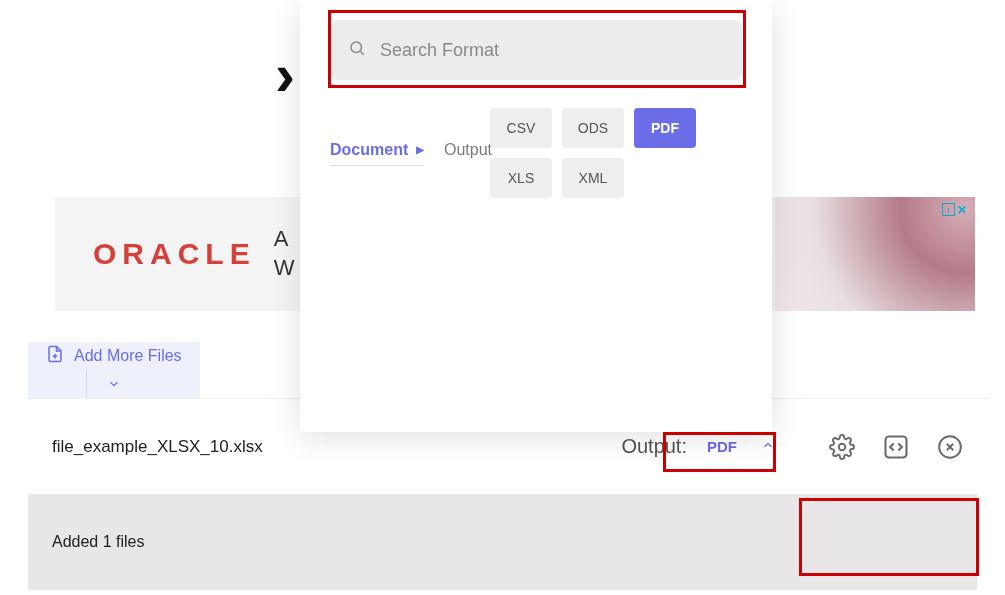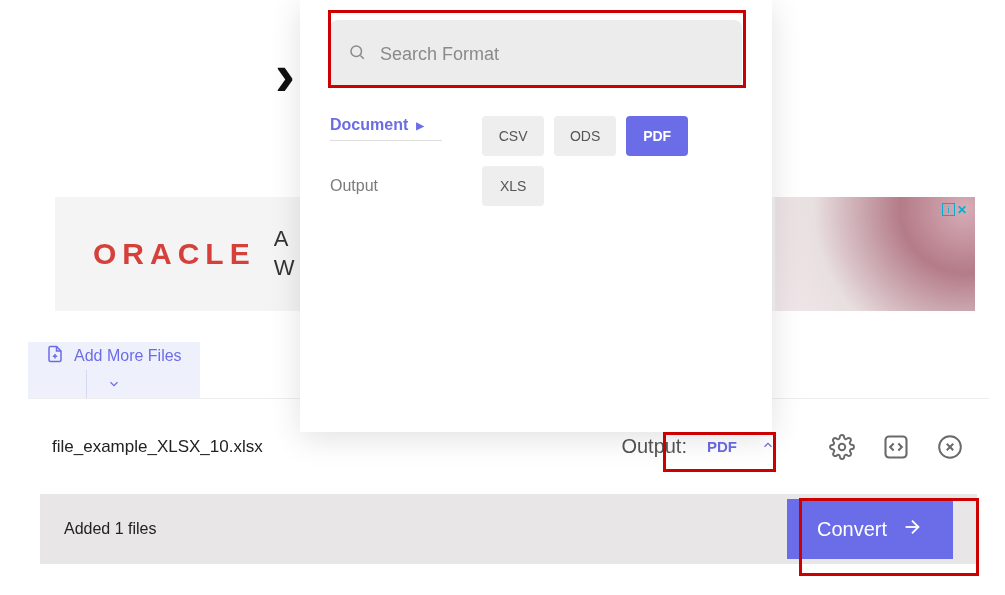--- a/index.html
+++ b/index.html
@@ -11,32 +11,32 @@
     position: absolute; left: 275px; top: 40px; width: 30px; height: 60px;
     font-size: 60px; font-weight: 900; color: #111;
   }
 
   .format-popover {
     position: absolute; left: 300px; top: 0; width: 472px; height: 432px;
     background: #fff; box-shadow: 0 6px 30px rgba(0,0,0,0.12); z-index: 10;
     padding: 20px 30px;
   }
   .search-wrap {
-    width: 100%; height: 68px; background: #ececec; border-radius: 8px;
+    width: 100%; height: 60px; background: #ececec; border-radius: 8px;
     display: flex; align-items: center; padding: 11px 18px; gap: 14px;
   }
   .search-wrap svg { width: 18px; height: 18px; color: #8a8a8a; }
   .search-input {
     flex: 1; border: none; background: transparent; outline: none;
     font-size: 18px; color: #333;
   }
   .search-input::placeholder { color: #8a8a8a; }
 
   .format-body { display: flex; margin-top: 28px; gap: 40px; }
-  .cat-col { display: flex; flex-direction: column; gap: 36px; width: 120px; }
+  .cat-col { display: flex; gap: 20px; width: 120px; align-items: center; }
   .cat-item { font-size: 16px; color: #7a7a7a; cursor: pointer; display: flex; align-items: center; gap: 8px; padding-bottom: 6px; }
   .cat-item.active { color: #6B6CE8; font-weight: 600; border-bottom: 1px solid #ddd; }
   .cat-chevron { font-size: 10px; color: #6B6CE8; }
 
   .format-grid { display: flex; flex-wrap: wrap; gap: 10px; }
   .fmt-btn {
     width: 62px; height: 40px; background: #eeeeee; color: #555;
     border: none; border-radius: 4px; font-size: 14px; font-weight: 500; cursor: pointer;
     display: flex; align-items: center; justify-content: center;
   }
@@ -79,22 +79,22 @@
   .output-select {
     display: inline-flex; align-items: center; gap: 24px; padding: 6px 12px;
     color: #6B6CE8; font-weight: 600; font-size: 15px; cursor: pointer;
     border: none; background: transparent;
   }
   .output-select svg { width: 14px; height: 14px; }
   .row-actions { display: flex; gap: 24px; margin-left: 40px; align-items: center; }
   .icon-btn { width: 30px; height: 30px; display: flex; align-items: center; justify-content: center; color: #6a6a6a; cursor: pointer; }
 
   .footer {
-    position: absolute; left: 28px; top: 494px; right: 28px; height: 70px;
-    background: #e8e6e7; display: flex; align-items: center; padding: 0 24px; margin-left: 12px;
+    position: absolute; left: 28px; top: 494px; right: 28px; height: 96px;
+    background: #e8e6e7; display: flex; align-items: center; padding: 0 24px;
   }
   .footer-status { flex: 1; font-size: 16px; color: #222; }
   .convert-btn {
     background: #6B6CE8; color: #fff; border: none; height: 60px; padding: 0 30px;
     font-size: 20px; display: flex; align-items: center; gap: 14px; cursor: pointer;
   }
 </style>
 </head>
 <body>
 
@@ -118,20 +118,21 @@
       </div>
       <div class="cat-item">
         <span>Output</span>
       </div>
     </div>
     <div class="format-grid">
       <button class="fmt-btn">CSV</button>
       <button class="fmt-btn">ODS</button>
       <button class="fmt-btn selected">PDF</button>
       <button class="fmt-btn">XLS</button>
+      <button class="fmt-btn">XML</button>
     </div>
   </div>
 </div>
 
 <div class="ad-bar">
   <div class="oracle">ORACLE</div>
   <div class="ad-text">
     <div>A</div>
     <div>W</div>
   </div>
@@ -194,26 +195,17 @@
           <circle cx="12" cy="12" r="10"></circle>
           <line x1="15" y1="9" x2="9" y2="15"></line>
           <line x1="9" y1="9" x2="15" y2="15"></line>
         </svg>
     </span>
   </div>
 </div>
 
 <div class="footer">
   <div class="footer-status">Added 1 files</div>
-  <button class="convert-btn">
-    <span>Convert</span>
-    <span>
-      <svg width="22" height="22" viewBox="0 0 24 24" fill="none" stroke="currentColor" stroke-width="2">
-          <line x1="5" y1="12" x2="19" y2="12"></line>
-          <polyline points="12 5 19 12 12 19"></polyline>
-        </svg>
-    </span>
-  </button>
 </div>
 
 <div class="highlight-red" style="left:328px; top:10px; width:418px; height:78px;"></div>
 <div class="highlight-red" style="left:663px; top:432px; width:113px; height:40px;"></div>
 <div class="highlight-red" style="left:799px; top:498px; width:180px; height:78px;"></div>
 
 </body></html>

